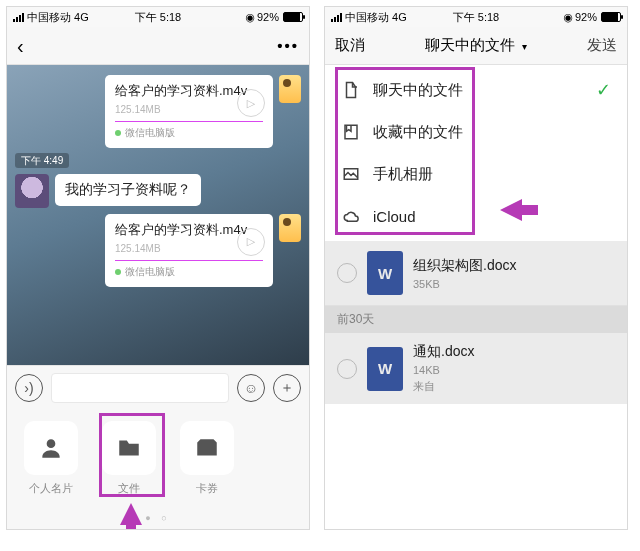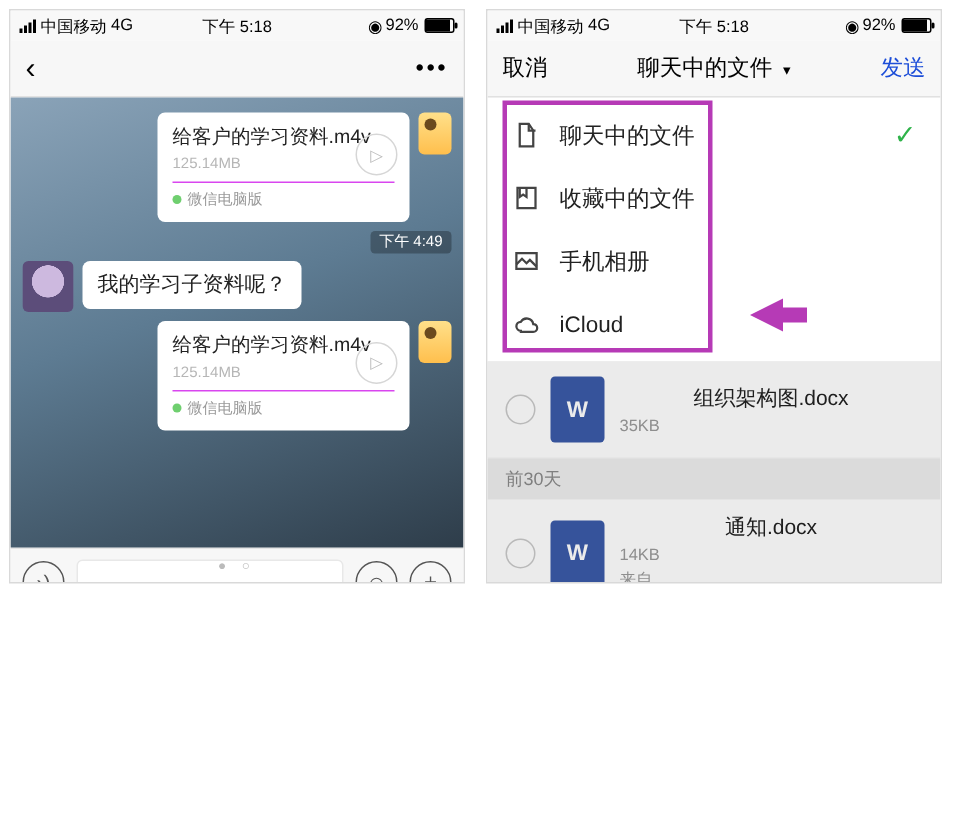--- a/index.html
+++ b/index.html
@@ -3,21 +3,21 @@
 <meta charset="utf-8">
 <style>
   * { box-sizing: border-box; margin: 0; padding: 0; }
   body {
     background: #fff;
     font-family: -apple-system, "Helvetica Neue", Arial, sans-serif;
     width: 640px; height: 551px; overflow: hidden;
     display: flex; gap: 14px; padding: 6px;
   }
   .phone {
-    width: 304px; height: 383px;
+    width: 304px; height: 524px;
     border: 1px solid #d9d9d9;
     background: #fff; position: relative; overflow: hidden;
   }
   
   .status {
     height: 20px; font-size: 11px; color: #000;
     display: flex; align-items: center; padding: 0 6px;
     background: #f8f8f8;
     position: relative;
   }
@@ -41,21 +41,21 @@
   }
   .nav .title{position:absolute;left:0;right:0;text-align:center;font-weight:500;}
   .nav .more{margin-left:auto;letter-spacing:2px;font-weight:700;}
   .back-chev{font-size:20px;line-height:1;}
   
   .chat {
     background: linear-gradient(160deg,#8aa3b8 0%, #5d7b92 45%, #2e3d4a 100%);
     height: 300px; padding: 4px 8px 0; overflow:hidden; position:relative;
   }
   .timestamp{
-    text-align:right; margin:4px auto; font-size:10px; color:#fff;
+    text-align:left; margin:4px auto; font-size:10px; color:#fff;
   }
   .timestamp span{background:rgba(0,0,0,.28);padding:2px 6px;border-radius:3px;}
   .row{display:flex;align-items:flex-start;margin:6px 0;gap:6px;}
   .row.me{justify-content:flex-end;}
   .avatar{width:34px;height:34px;border-radius:4px;background:#7a6e91;flex:none;
     background-image:radial-gradient(circle at 50% 40%, #cdb9df 0 40%, #5c4d7a 41% 100%);}
   .bubble-text{
     background:#fff;color:#222;border-radius:5px;padding:7px 10px;
     font-size:14px;max-width:180px;position:relative;
   }
@@ -99,40 +99,40 @@
     position:absolute;width:0;height:0;pointer-events:none;
     border-left:11px solid transparent;border-right:11px solid transparent;border-bottom:22px solid #b63ab6;
   }
   .arrow-up::after{
     content:"";position:absolute;left:-5px;top:22px;width:10px;height:16px;background:#b63ab6;
   }
   .pagedots{position:absolute;bottom:6px;left:0;right:0;text-align:center;font-size:9px;color:#bbb;letter-spacing:4px;}
   
   .phone.right .nav{background:#f7f7f7;}
   .nav .cancel{font-size:15px;color:#000;}
-  .nav .send{color:#1d4ed8;font-size:15px;margin-left:auto;font-family:Liberation Mono, monospace;}
+  .nav .send{color:#404040;font-size:15px;margin-left:auto;font-family:Liberation Mono, monospace;}
   .nav .drop{position:absolute;left:0;right:0;text-align:center;font-size:15px;font-weight:500;}
   .nav .drop .chev{font-size:10px;margin-left:3px;}
   .dropdown{
     background:#fff;padding:4px 0;
   }
   .dd-item{
     display:flex;align-items:center;gap:12px;padding:11px 16px;font-size:15px;color:#222;position:relative;
   }
   .dd-item .ico{width:20px;height:20px;display:flex;align-items:center;justify-content:center;color:#444;}
   .dd-check{position:absolute;right:16px;color:#2fb34a;font-size:18px;}
   .section-bar{background:#eee;font-size:12px;color:#8a8a8a;padding:5px 12px;}
   .filelist{background:#f4f4f4;}
   .file-row{
     display:flex;align-items:center;gap:10px;padding:10px 12px;background:#fff;margin-bottom:1px;
   }
   .file-row .sel{width:20px;height:20px;border:1px solid #c9c9c9;border-radius:50%;}
   .doc-icon{width:36px;height:44px;background:#3b5aa8;border-radius:3px;display:flex;align-items:center;justify-content:center;color:#fff;font-weight:700;font-size:15px;}
   .file-meta{flex:1;}
-  .file-meta .fn{font-size:14px;color:#222;text-align:center;}
+  .file-meta .fn{font-size:14px;color:#222;}
   .file-meta .sub{font-size:11px;color:#9a9a9a;margin-top:3px;}
   .dim{filter:brightness(.92);}
   .arrow-left{
     position:absolute;width:0;height:0;pointer-events:none;
     border-top:11px solid transparent;border-bottom:11px solid transparent;border-right:22px solid #b63ab6;
   }
   .arrow-left::after{content:"";position:absolute;left:22px;top:-5px;width:16px;height:10px;background:#b63ab6;}
 </style>
 </head>
 <body>

